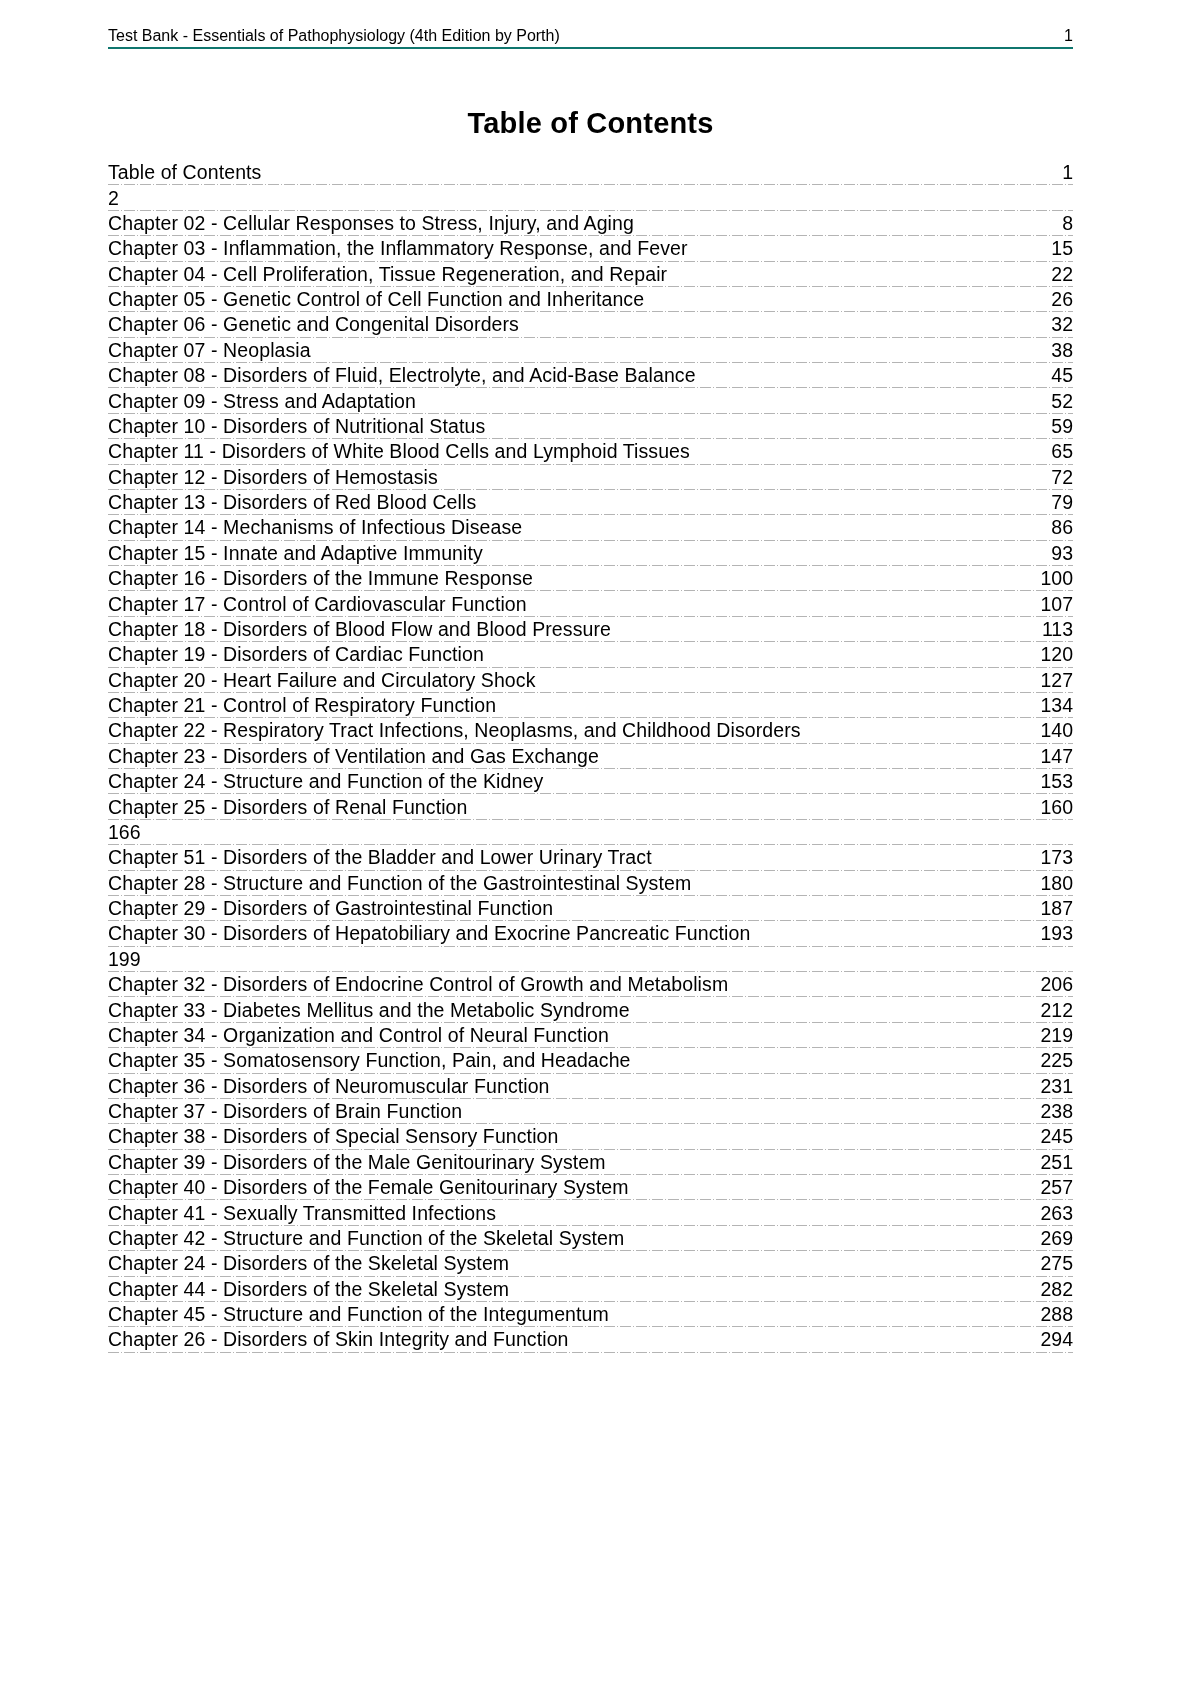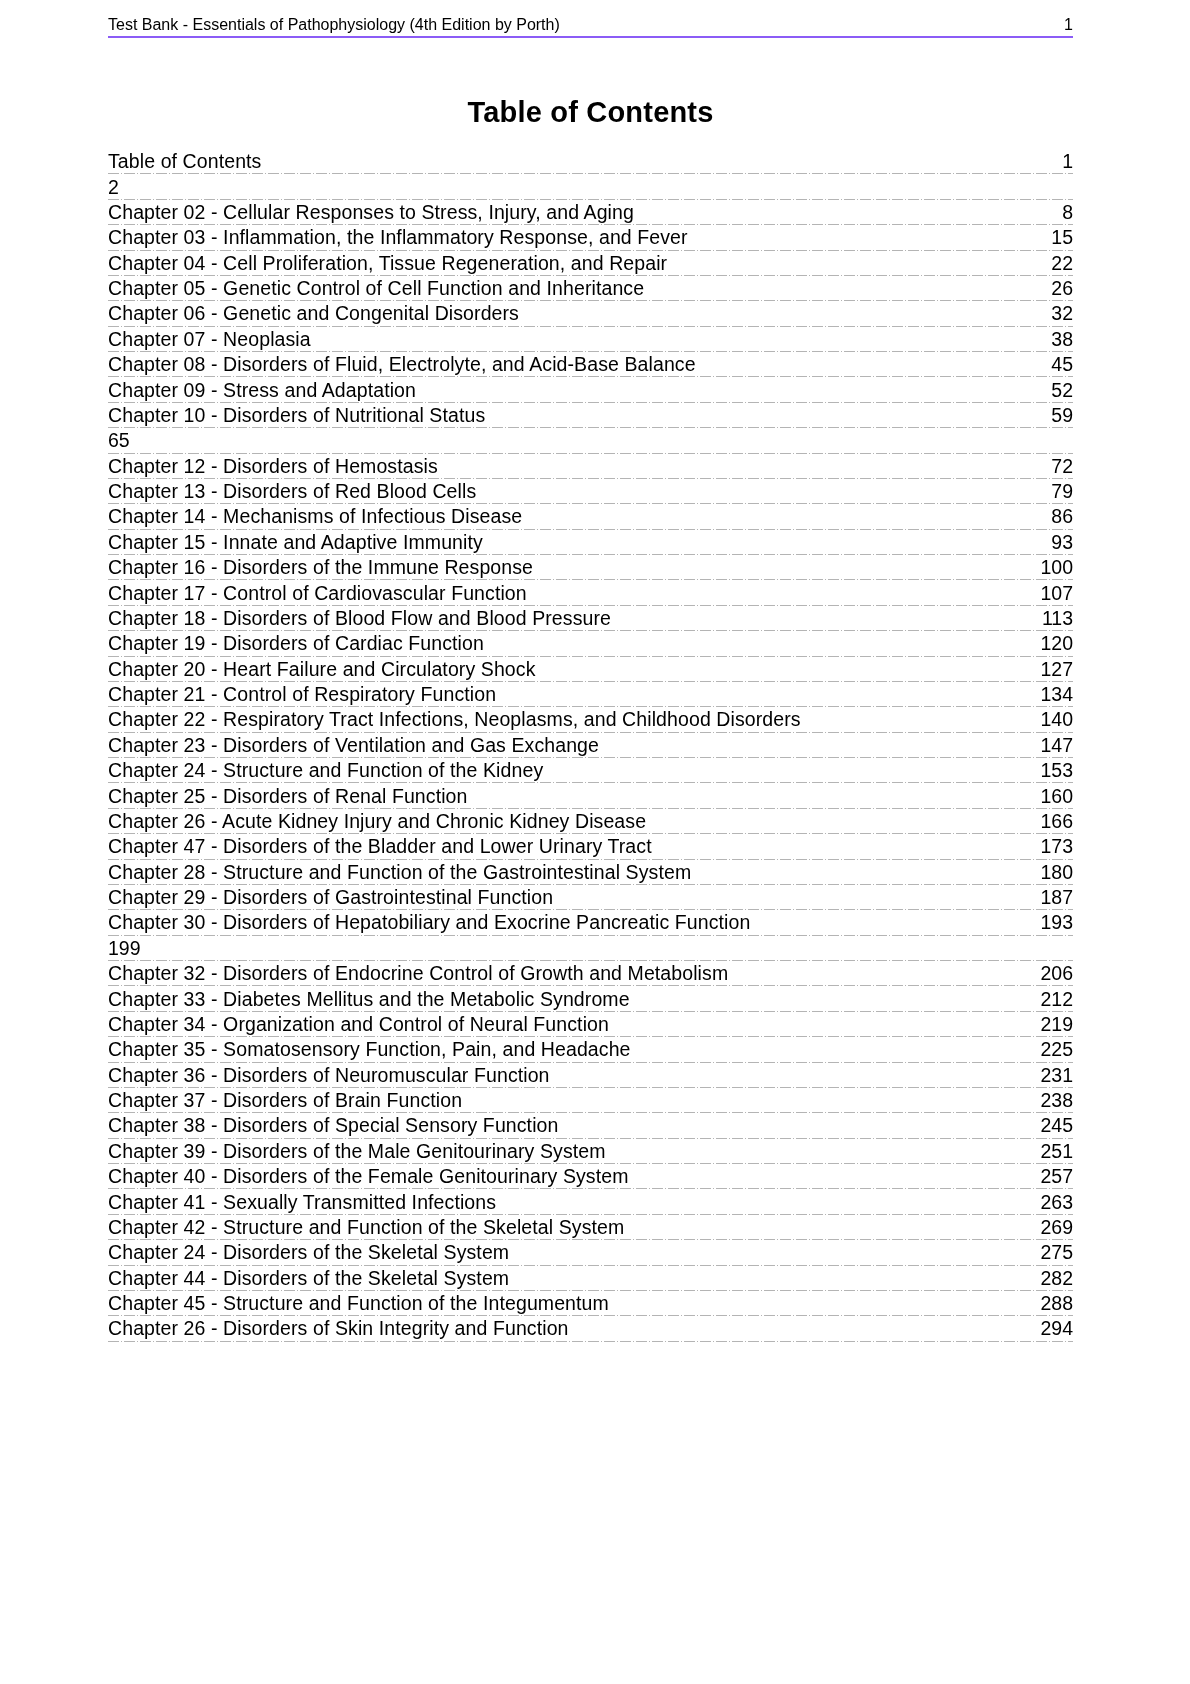--- a/index.html
+++ b/index.html
@@ -17,23 +17,23 @@
     overflow: hidden;
   }
   .content {
     margin-left: 108px;
     width: 965px;
   }
   .page-header {
     display: flex;
     justify-content: space-between;
     align-items: flex-end;
-    padding-top: 15px;
+    padding-top: 26px;
     padding-bottom: 2px;
-    border-bottom: 2px solid #8b5cf6;
+    border-bottom: 2px solid #0f766e;
     font-size: 16px;
     line-height: 19px;
   }
   .page-header .hdr-title {
     white-space: nowrap;
   }
   .page-header .hdr-page {
     text-align: right;
   }
   .doc-title {
@@ -149,20 +149,21 @@
     <span class="toc-rule"></span>
   </div>
 
   <div class="toc-row">
     <span class="toc-label">Chapter 10 - Disorders of Nutritional Status</span>
     <span class="toc-page">59</span>
     <span class="toc-rule"></span>
   </div>
 
   <div class="toc-row">
+    <span class="toc-label">Chapter 11 - Disorders of White Blood Cells and Lymphoid Tissues</span>
     <span class="toc-page">65</span>
     <span class="toc-rule"></span>
   </div>
 
   <div class="toc-row">
     <span class="toc-label">Chapter 12 - Disorders of Hemostasis</span>
     <span class="toc-page">72</span>
     <span class="toc-rule"></span>
   </div>
 
@@ -238,27 +239,26 @@
     <span class="toc-rule"></span>
   </div>
 
   <div class="toc-row">
     <span class="toc-label">Chapter 25 - Disorders of Renal Function</span>
     <span class="toc-page">160</span>
     <span class="toc-rule"></span>
   </div>
 
   <div class="toc-row">
-    <span class="toc-label">Chapter 26 - Acute Kidney Injury and Chronic Kidney Disease</span>
     <span class="toc-page">166</span>
     <span class="toc-rule"></span>
   </div>
 
   <div class="toc-row">
-    <span class="toc-label">Chapter 47 - Disorders of the Bladder and Lower Urinary Tract</span>
+    <span class="toc-label">Chapter 51 - Disorders of the Bladder and Lower Urinary Tract</span>
     <span class="toc-page">173</span>
     <span class="toc-rule"></span>
   </div>
 
   <div class="toc-row">
     <span class="toc-label">Chapter 28 - Structure and Function of the Gastrointestinal System</span>
     <span class="toc-page">180</span>
     <span class="toc-rule"></span>
   </div>
 

